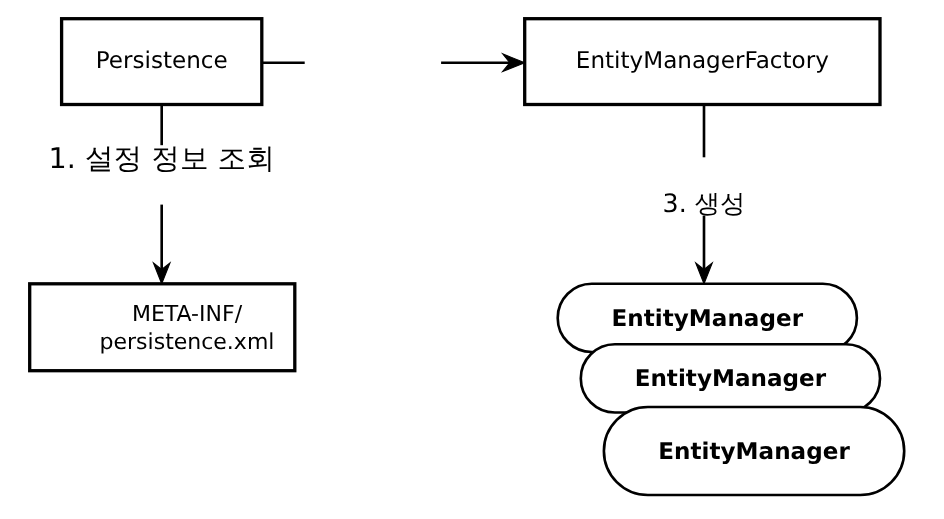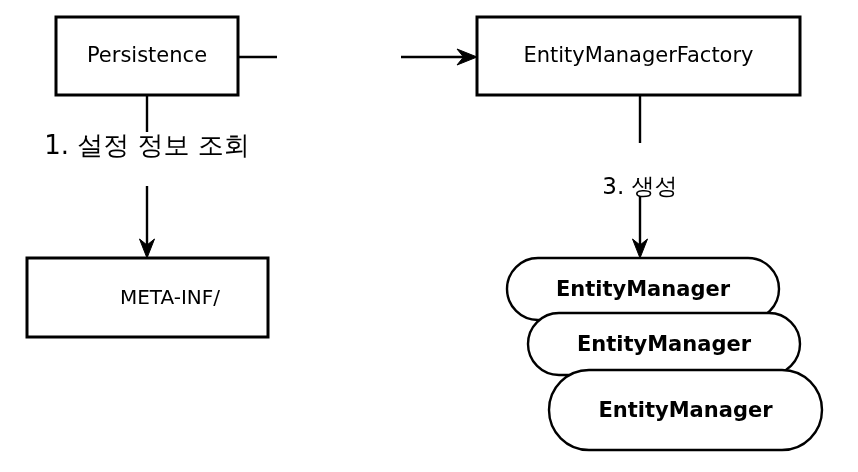--- a/index.html
+++ b/index.html
@@ -162,20 +162,21 @@
 
     <rect x="549" y="370" width="273" height="80" rx="40" ry="40" fill="#ffffff" stroke="#000000" stroke-width="2.4"></rect>
   </svg>
 
   <div class="node-label" id="label-emf">EntityManagerFactory</div>
 
   <div class="node-label" id="label-persistence">Persistence</div>
 
   <div class="node-label" id="label-metainf">
     <span>META-INF/</span>
+    <span>persistence.xml</span>
   </div>
 
   <div class="pill-label" id="label-em-1">EntityManager</div>
 
   <div class="pill-label" id="label-em-2">EntityManager</div>
 
   <div class="pill-label" id="label-em-3">EntityManager</div>
 
   <div class="edge-label" id="label-edge-1">1. 설정 정보 조회</div>
 

